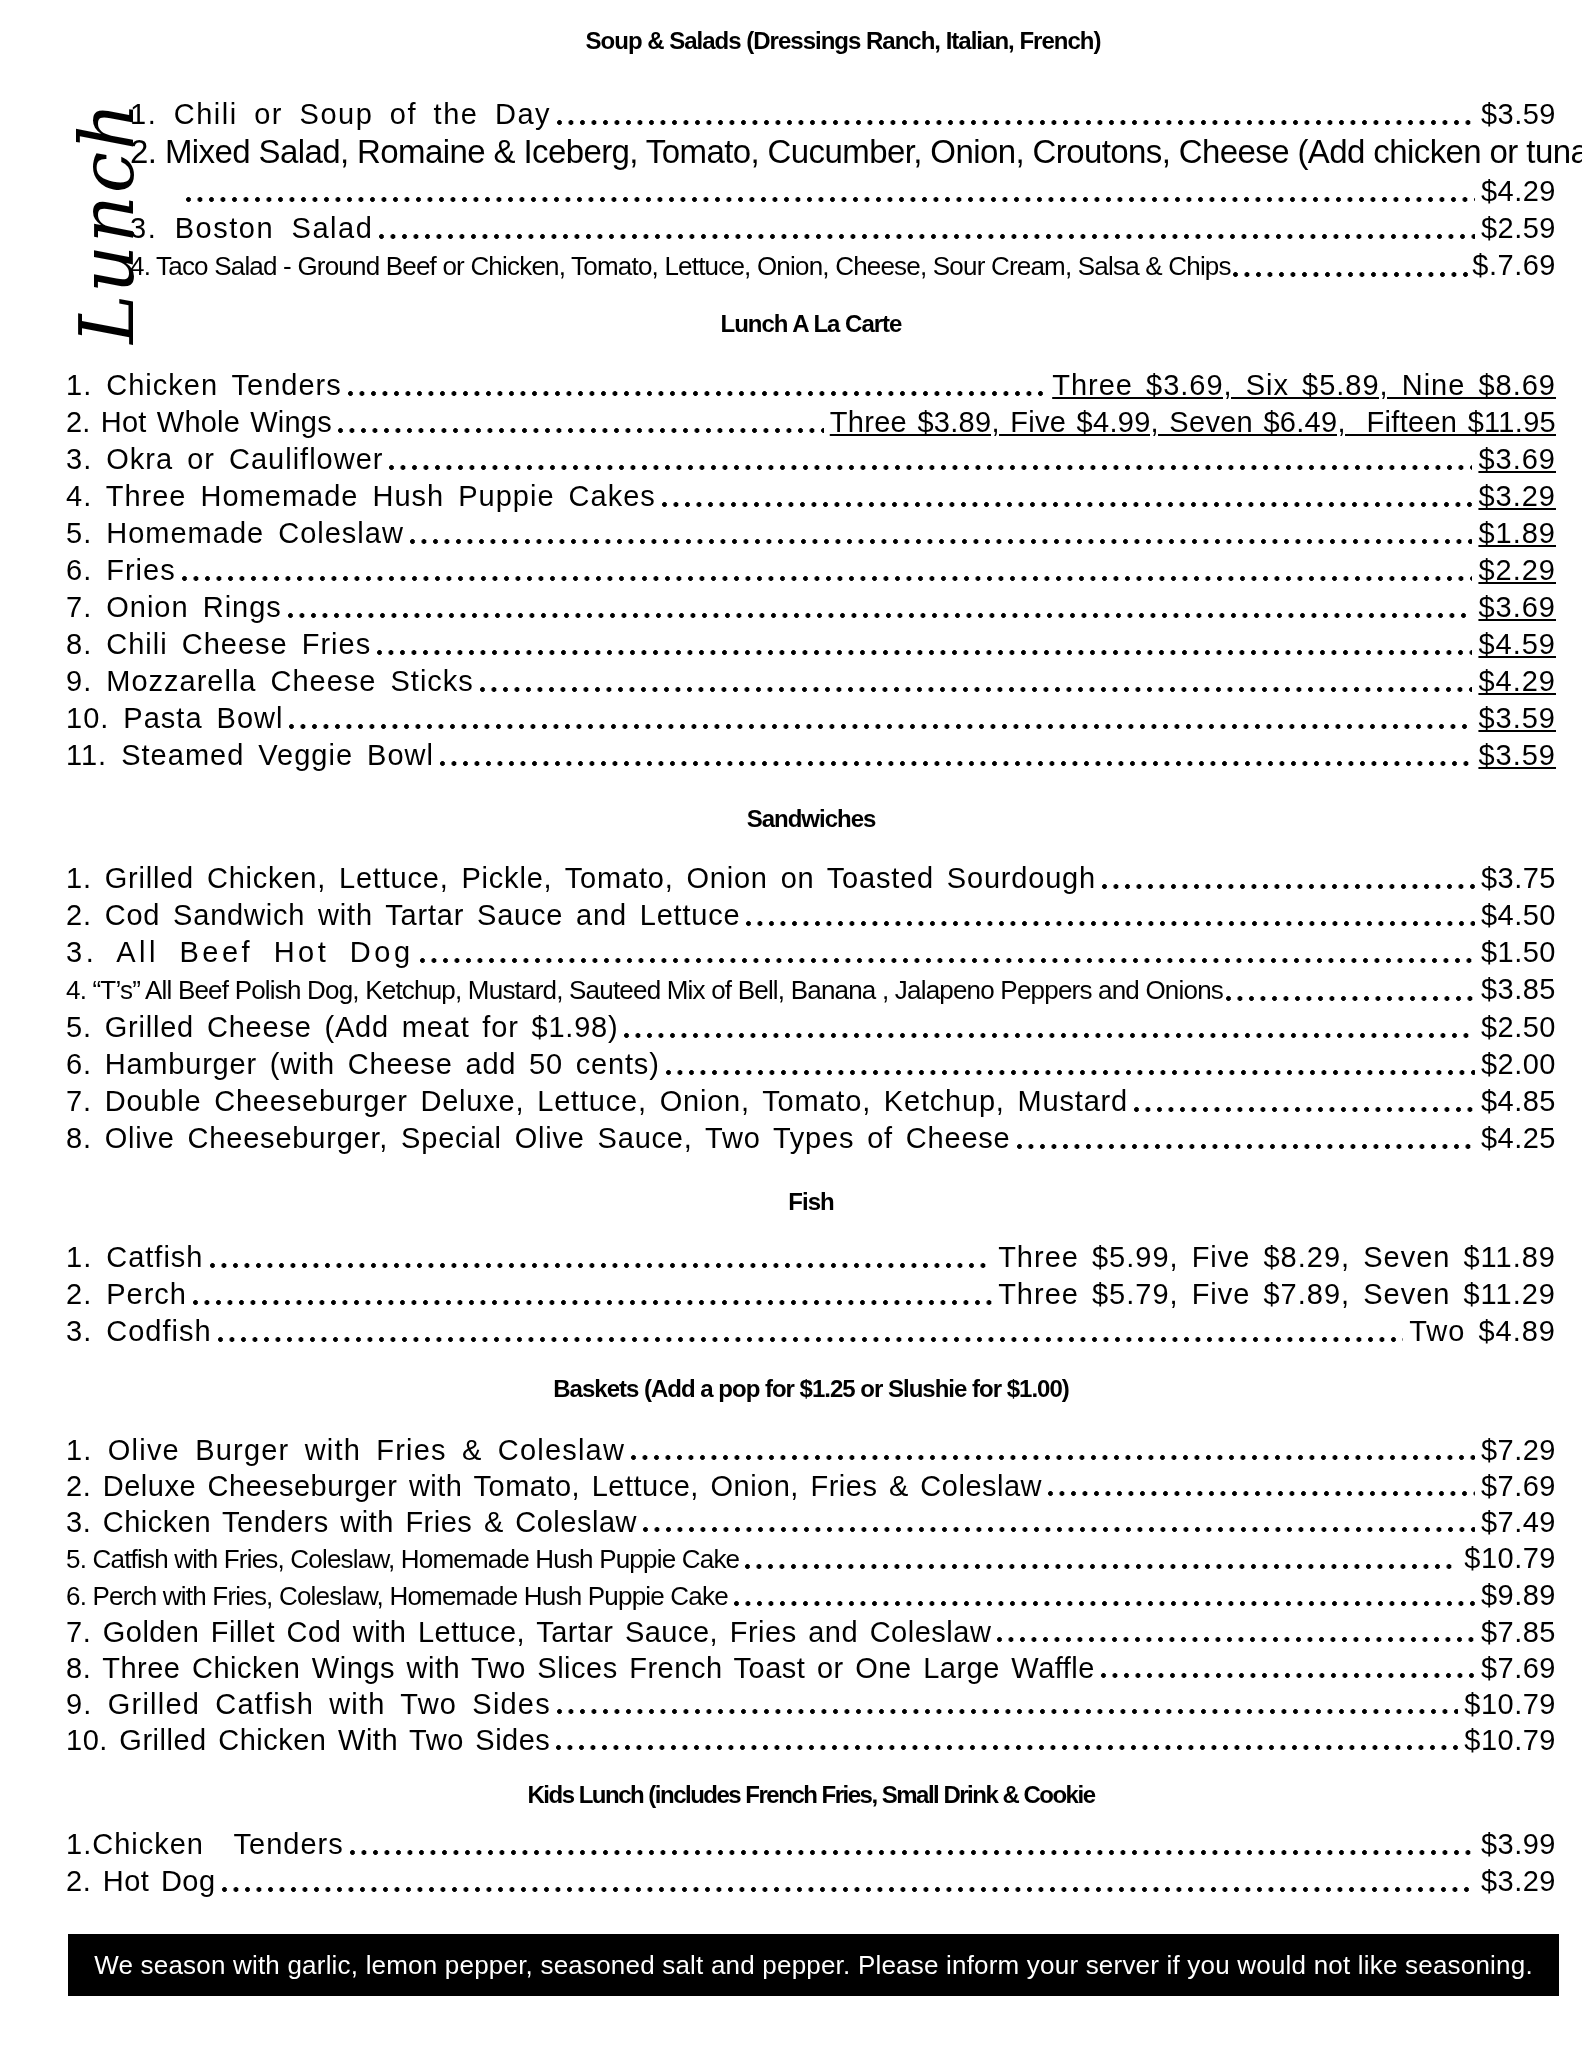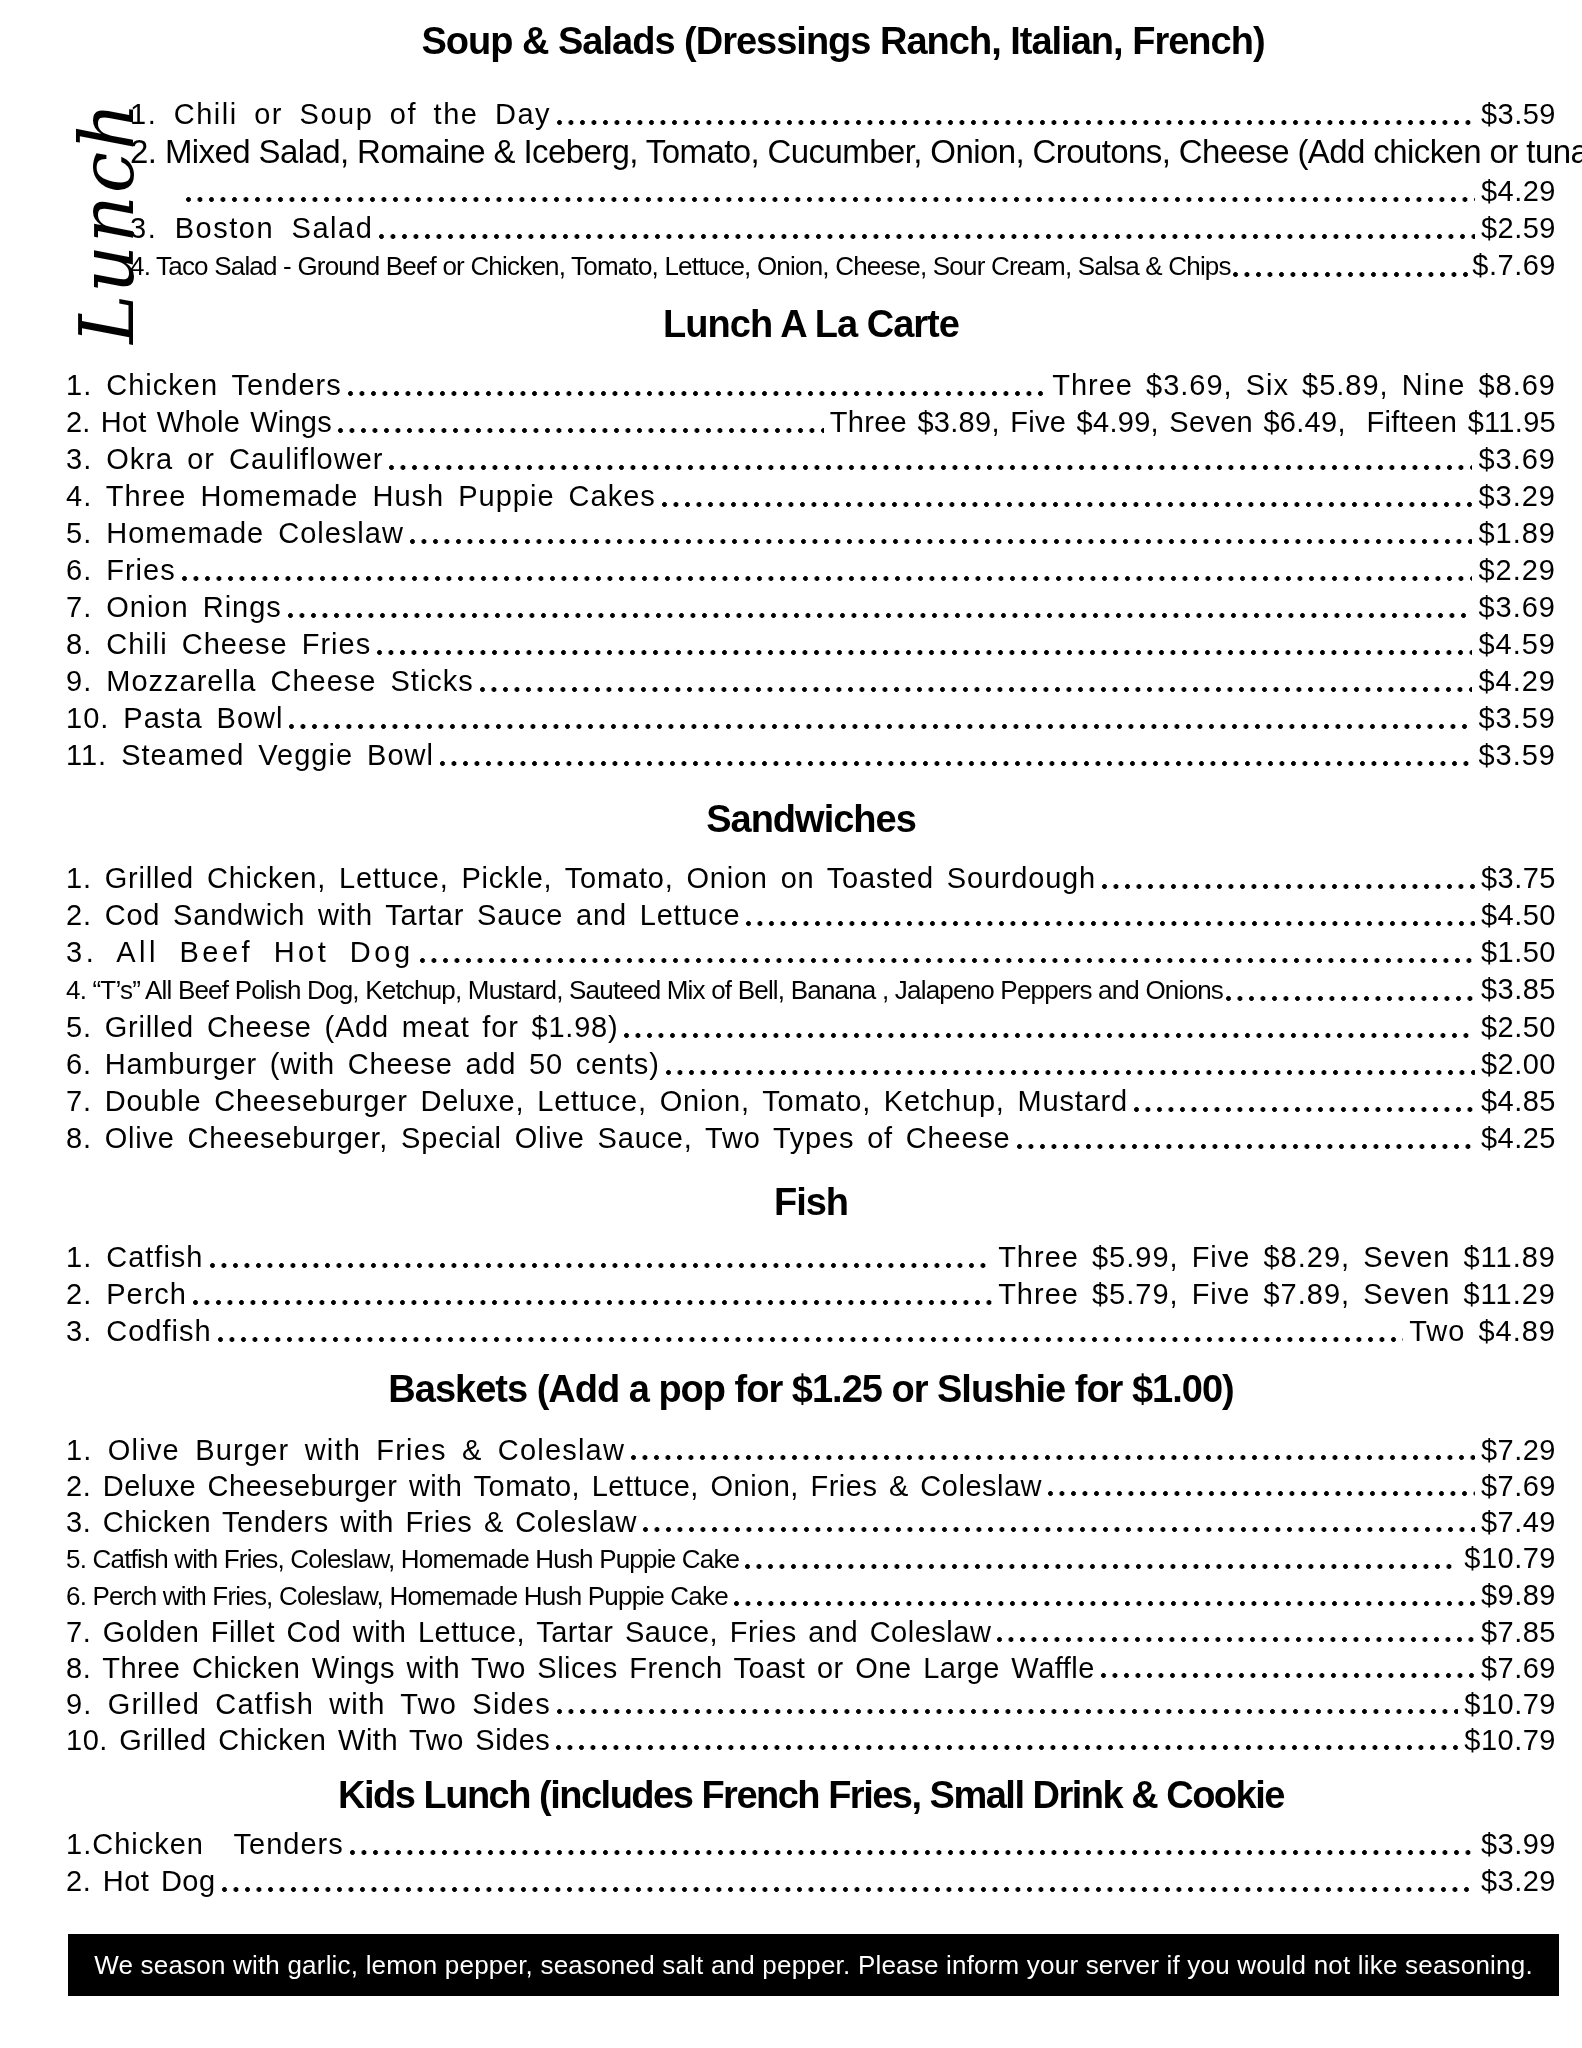--- a/index.html
+++ b/index.html
@@ -27,21 +27,21 @@
     font-family: "DejaVu Serif", serif;
     font-style: italic;
     font-size: 74px;
     letter-spacing: 2px;
   }
 
   .menu { padding: 20px 26px 0 66px; }
 
   .section-title {
     text-align: center;
-    font-size: 38px;
+    font-size: 24px;
     line-height: 42px;
     font-weight: 700;
     letter-spacing: -1px;
     margin: 0;
   }
   .sec-0 { padding-left: 64px; }
   .sec-0 .section-title { margin: 0 0 34px 0; }
   .sec-1 .section-title { margin: 18px 0 22px 0; }
   .sec-2 .section-title { margin: 24px 0 20px 0; }
   .sec-3 .section-title { margin: 24px 0 16px 0; }
@@ -79,21 +79,21 @@
   .sec-0 .row-1 { word-spacing: 7px; letter-spacing: 1.5px; }
   .sec-0 .row-2 { display: block; text-align: justify; text-align-last: justify; font-size: 33px; letter-spacing: -0.6px; word-spacing: 0; }
   .sec-0 .row-2 .item-price { font-size: 26.5px; }
   .sec-0 .row-3 .dots { margin-left: 56px; }
   .sec-0 .row-4 { word-spacing: 8px; letter-spacing: 1.5px; }
   .sec-0 .row-5 { font-size: 26px; letter-spacing: -0.8px; word-spacing: 0; }
   .sec-0 .row-5 .dots { margin: 0 2px 8px 2px; }
 
   
   .sec-1 .row { word-spacing: 5px; letter-spacing: 1px; }
-  .sec-1 .item-price { word-spacing: 4px; letter-spacing: 1px; }
+  .sec-1 .item-price { word-spacing: 4px; letter-spacing: 1px; text-decoration: underline; }
   .sec-1 .row-2 { word-spacing: 2px; letter-spacing: 0.2px; }
   .sec-1 .row-2 .item-price { word-spacing: 2px; letter-spacing: 0.3px; }
 
   
   .sec-2 .row { word-spacing: 4px; letter-spacing: 0.8px; }
   .sec-2 .row-3 { letter-spacing: 3.5px; word-spacing: 9px; }
   .sec-2 .row-4 { font-size: 26px; letter-spacing: -0.8px; word-spacing: 0; }
   .sec-2 .row-4 .dots { margin: 0 3px 8px 3px; }
 
   

